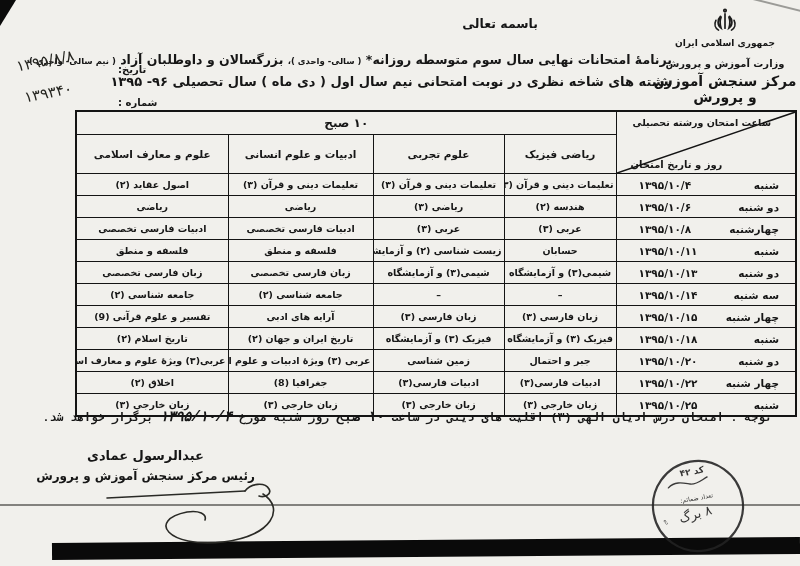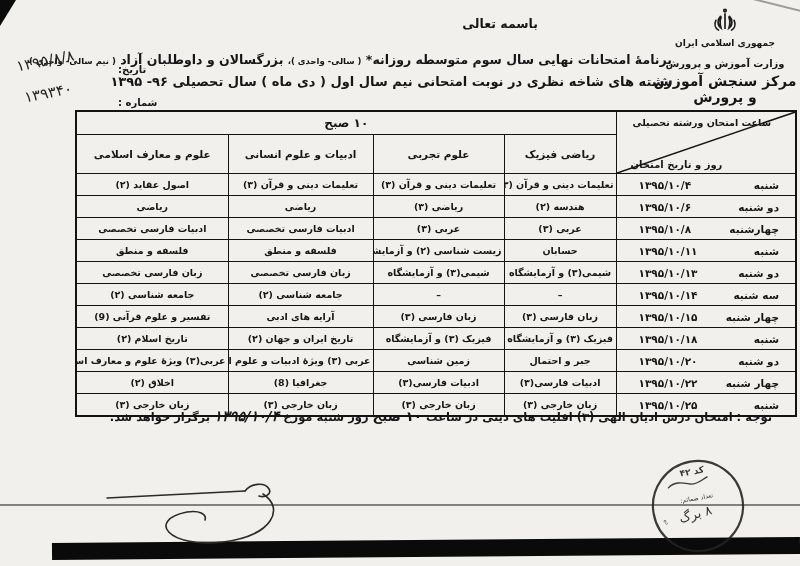--- a/index.html
+++ b/index.html
@@ -41,21 +41,21 @@
   .time-cell{height:22px;text-align:center;font-weight:700;font-size:12px;}
   th.colhead{height:38px;text-align:center;font-weight:700;font-size:10.5px;}
   td.corner{position:relative;padding:0;}
   .corner-svg{position:absolute;inset:0;width:100%;height:100%;}
   .corner-top{position:absolute;top:5px;left:6px;right:14px;text-align:center;font-weight:700;font-size:9.5px;}
   .corner-bottom{position:absolute;bottom:3px;left:14px;font-weight:700;font-size:10px;}
   td.daydate{height:21px;font-weight:700;font-size:10.5px;}
   td.daydate .wrap{display:flex;justify-content:space-between;align-items:center;padding:0 14px 0 20px;}
   td.subj{height:21px;text-align:center;font-weight:700;font-size:9.5px;white-space:nowrap;}
   
-  .note{position:absolute;right:28px;text-align:right;}
+  .note{position:absolute;right:28px;text-align:right;font-family:Liberation Mono, monospace;}
   .note1{top:408px;left:120px;font-weight:700;font-size:11.5px;white-space:nowrap;}
   .note1 .big{font-size:13.5px;}
   .note1 .date-big{font-size:14.5px;font-style:italic;}
   .note2{top:434px;left:70px;font-weight:700;font-size:9.5px;white-space:nowrap;}
   .note2 .star{font-size:13px;font-weight:700;}
   .note3{top:459px;left:330px;font-weight:700;font-size:9.5px;white-space:nowrap;}
   
   .signature{position:absolute;left:28px;top:448px;width:235px;text-align:center;z-index:4;}
   .sig-name{font-weight:700;font-size:13px;}
   .sig-role{font-weight:700;font-size:12px;margin-top:6px;white-space:nowrap;}
@@ -271,20 +271,24 @@
   </table>
 
   <div class="note note1">
     <span>توجه :  امتحان درس ادیان الهی (۳) اقلیت های دینی در ساعت</span>
     <span class="big">۱۰ صبح</span>
     <span>روز شنبه  مورخ</span>
     <span class="date-big">۱۳۹۵/۱۰/۴</span>
     <span>برگزار خواهد شد.</span>
   </div>
 
+  <div class="signature">
+    <div class="sig-name">عبدالرسول عمادی</div>
+    <div class="sig-role">رئیس مرکز سنجش آموزش و پرورش</div>
+  </div>
   <svg class="sig-scrawl" width="220" height="80" viewBox="0 0 220 80">
     <g fill="none" stroke="#2a2a26" stroke-width="1.6" stroke-linecap="round">
       <path d="M12 24 L 150 17"></path>
       <path d="M150 17 c 6 -8 20 -9 24 -2 c 3 5 -4 9 -10 7"></path>
       <path d="M168 20 C 190 34, 178 62, 128 68 C 72 74, 52 46, 92 38 C 104 36, 112 40, 110 46"></path>
     </g>
   </svg>
 
   <svg class="stamp" viewBox="0 0 100 100">
     <defs>

